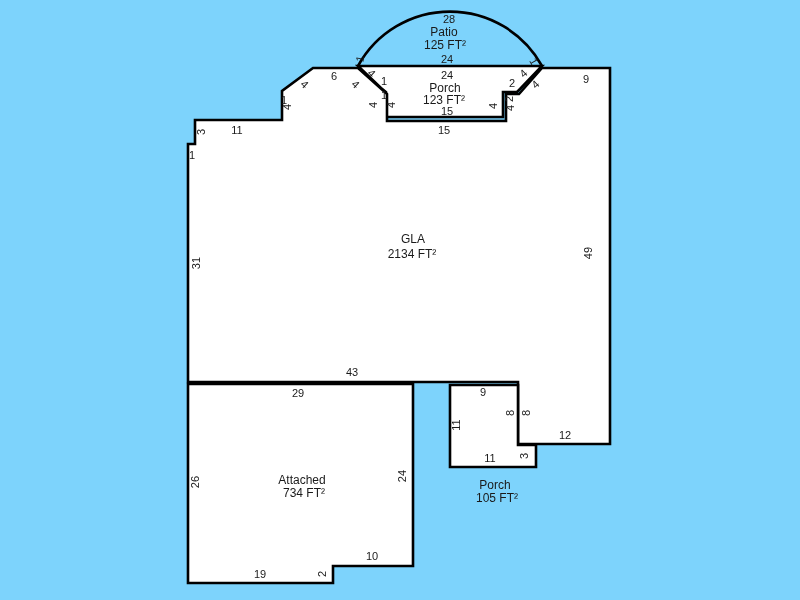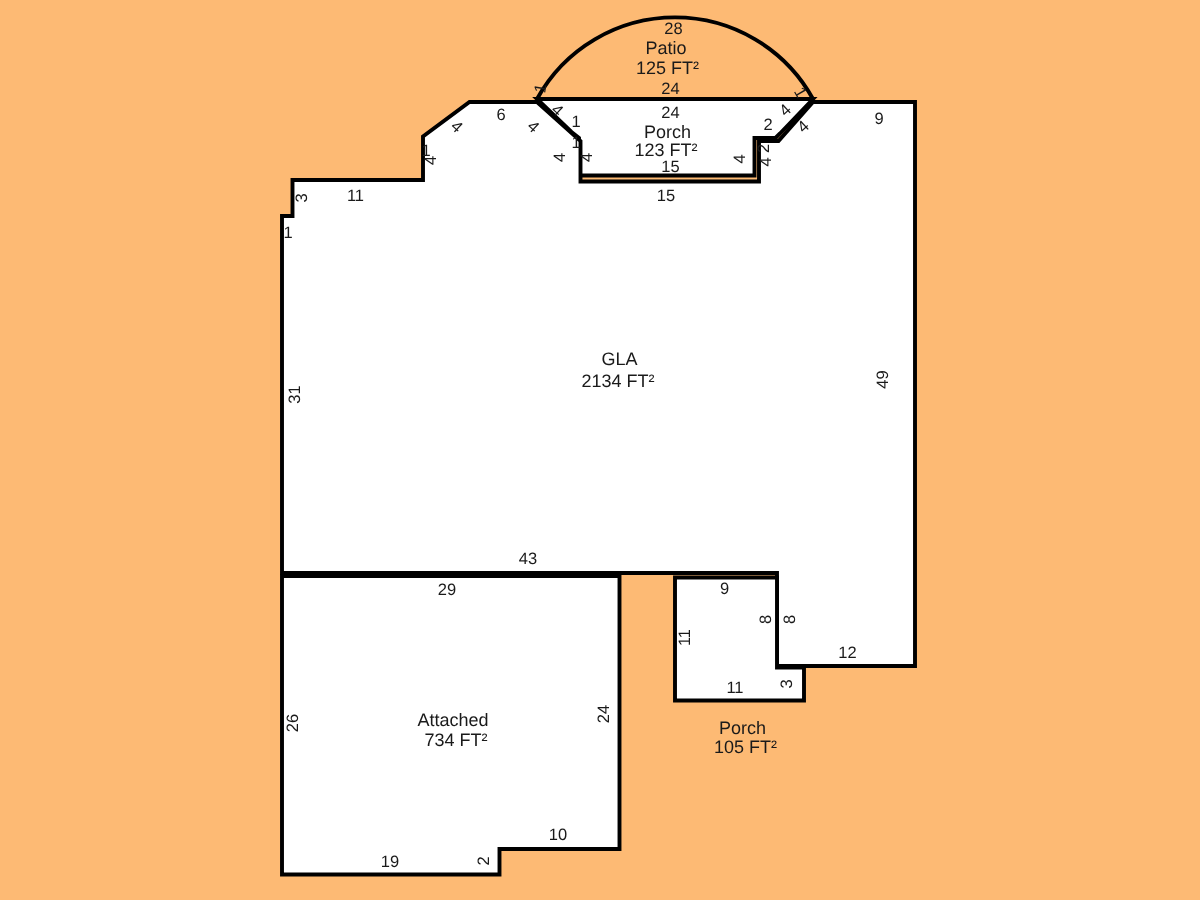--- a/index.html
+++ b/index.html
@@ -1,19 +1,19 @@
 <!DOCTYPE html>
 <html><head>
 <meta charset="utf-8">
 <style>
   html,body{margin:0;padding:0;background:#ffffff;}
   .stage{
     position:relative;
     width:800px;height:600px;
-    background:#fdba74;
+    background:#7dd3fc;
     overflow:hidden;
     font-family:"Liberation Sans",sans-serif;
   }
   svg{display:block;}
   .lbl{
     font-family:"Liberation Sans",sans-serif;
     fill:#1a1a1a;
     text-anchor:middle;
     dominant-baseline:middle;
   }

